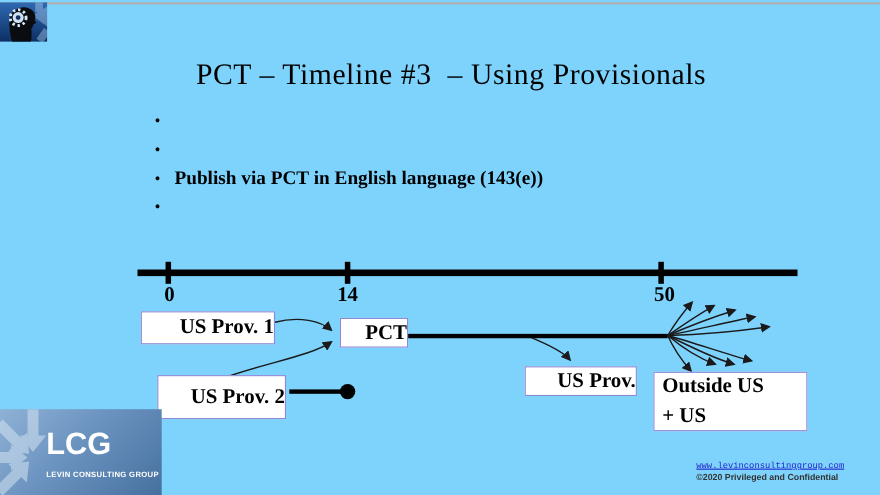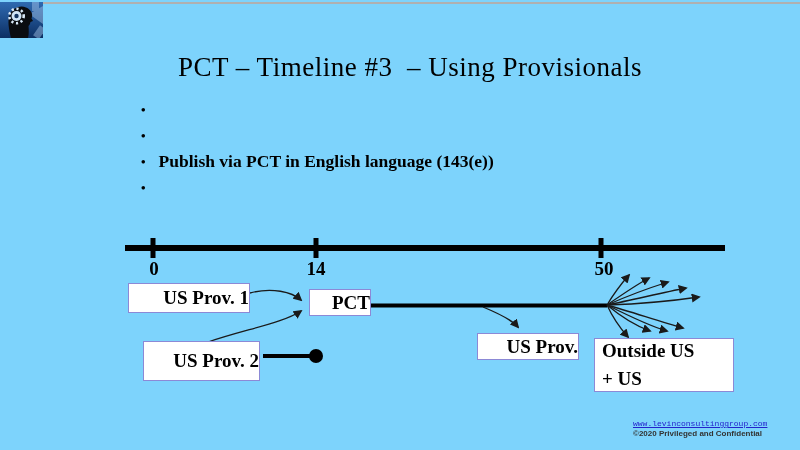--- a/index.html
+++ b/index.html
@@ -130,17 +130,29 @@
     <span>US Prov. 2</span>
   </div>
   <div class="dbox bx-cont">
     <span>US Prov.</span>
   </div>
   <div class="dbox bx-outside">
     <span>Outside US</span>
     <span>+ US</span>
   </div>
 
+  <div class="lcg">
+    <svg class="lcg-motif" viewBox="0 0 70 78">
+      <g fill="#dcEAf6" opacity="0.5">
+        <path d="M25,0 h10 v24 h7 l-12,15 -12,-15 h7 z"></path>
+        <path d="M25,0 h10 v24 h7 l-12,15 -12,-15 h7 z" transform="rotate(-90 30 44)"></path>
+        <path d="M25,0 h10 v24 h7 l-12,15 -12,-15 h7 z" transform="rotate(-45 30 44)"></path>
+        <path d="M25,0 h10 v24 h7 l-12,15 -12,-15 h7 z" transform="rotate(-135 30 44)"></path>
+      </g>
+    </svg>
+    <div class="lcg-acronym">LCG</div>
+    <div class="lcg-name">LEVIN CONSULTING GROUP</div>
+  </div>
 
   <div class="footer-link">www.levinconsultinggroup.com</div>
   <div class="footer-copy">©2020 Privileged and Confidential</div>
 
 </div>
 
 </body></html>

